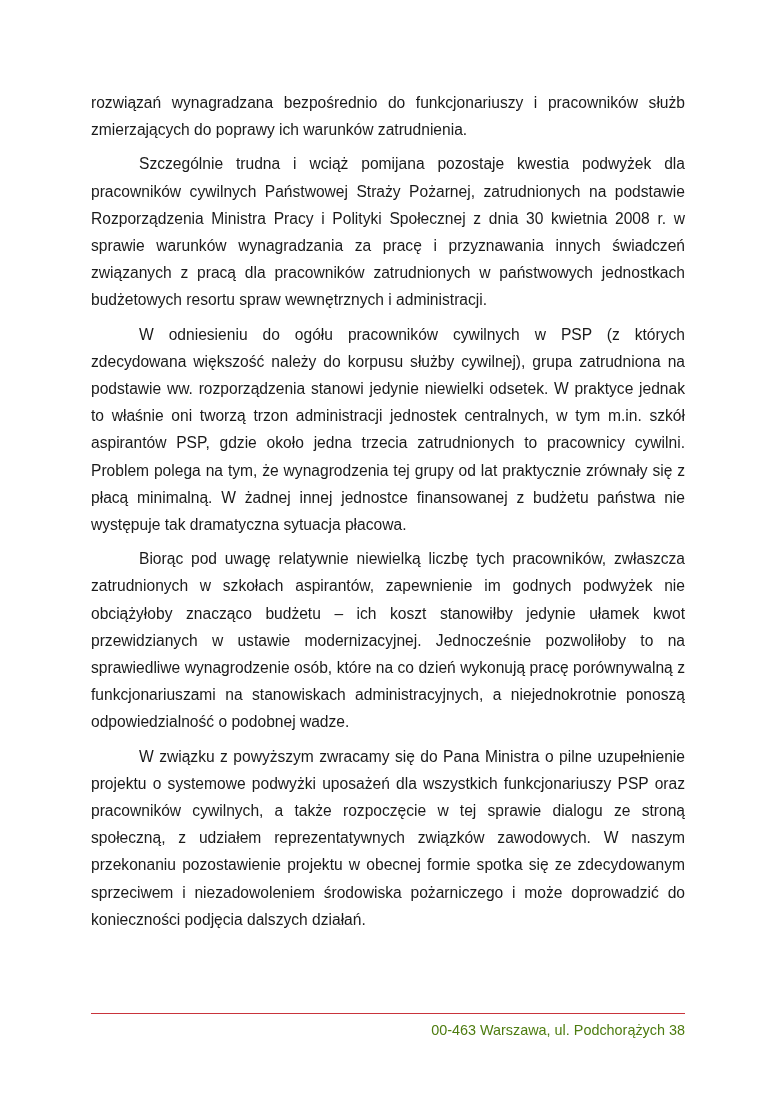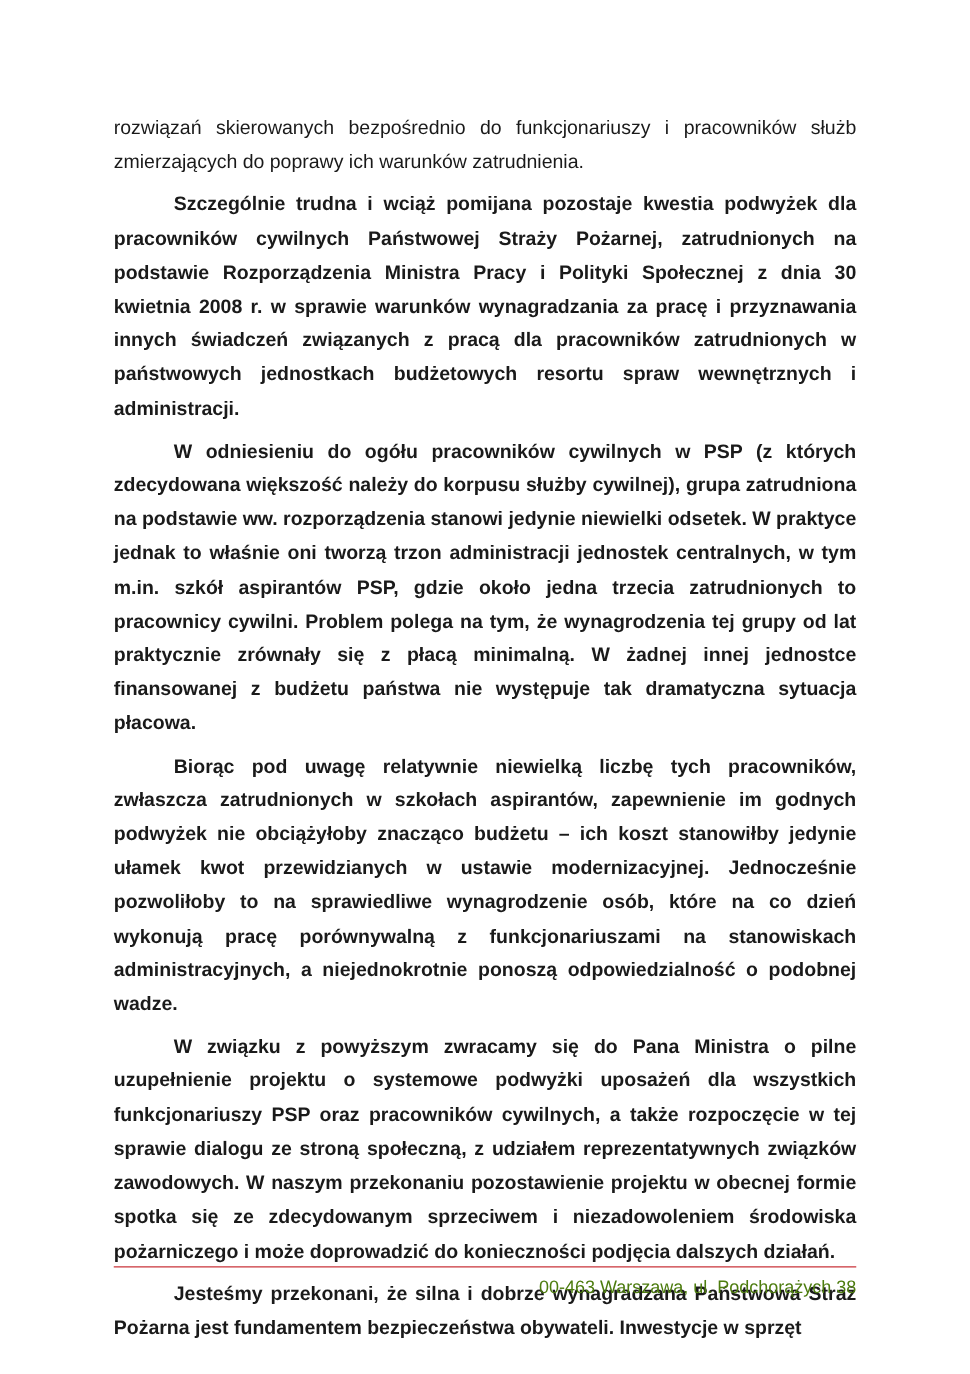--- a/index.html
+++ b/index.html
@@ -23,21 +23,20 @@
     }
     .para {
       margin: 0 0 7px 0;
       font-size: 15.6px;
       line-height: 27.2px;
       text-align: justify;
       text-justify: inter-word;
     }
     .para.indent {
       text-indent: 48px;
-      font-weight: bold;
     }
     .para.cont {
       text-indent: 0;
     }
     .footer-line {
       position: absolute;
       left: 91px;
       top: 1013px;
       width: 594px;
       height: 0;
@@ -50,22 +49,21 @@
       font-size: 14.4px;
       line-height: 20px;
       color: #4d7c0f;
       text-align: right;
     }
   </style>
 </head>
 <body>
 
 <div class="page">
-  <p class="para cont">rozwiązań skierowanych bezpośrednio do funkcjonariuszy i pracowników służb zmierzających do poprawy ich warunków zatrudnienia.</p>
+  <p class="para cont">rozwiązań wynagradzana bezpośrednio do funkcjonariuszy i pracowników służb zmierzających do poprawy ich warunków zatrudnienia.</p>
   <p class="para indent">Szczególnie trudna i wciąż pomijana pozostaje kwestia podwyżek dla pracowników cywilnych Państwowej Straży Pożarnej, zatrudnionych na podstawie Rozporządzenia Ministra Pracy i Polityki Społecznej z dnia 30 kwietnia 2008 r. w sprawie warunków wynagradzania za pracę i przyznawania innych świadczeń związanych z pracą dla pracowników zatrudnionych w państwowych jednostkach budżetowych resortu spraw wewnętrznych i administracji.</p>
   <p class="para indent">W odniesieniu do ogółu pracowników cywilnych w PSP (z których zdecydowana większość należy do korpusu służby cywilnej), grupa zatrudniona na podstawie ww. rozporządzenia stanowi jedynie niewielki odsetek. W praktyce jednak to właśnie oni tworzą trzon administracji jednostek centralnych, w tym m.in. szkół aspirantów PSP, gdzie około jedna trzecia zatrudnionych to pracownicy cywilni. Problem polega na tym, że wynagrodzenia tej grupy od lat praktycznie zrównały się z płacą minimalną. W żadnej innej jednostce finansowanej z budżetu państwa nie występuje tak dramatyczna sytuacja płacowa.</p>
   <p class="para indent">Biorąc pod uwagę relatywnie niewielką liczbę tych pracowników, zwłaszcza zatrudnionych w szkołach aspirantów, zapewnienie im godnych podwyżek nie obciążyłoby znacząco budżetu – ich koszt stanowiłby jedynie ułamek kwot przewidzianych w ustawie modernizacyjnej. Jednocześnie pozwoliłoby to na sprawiedliwe wynagrodzenie osób, które na co dzień wykonują pracę porównywalną z funkcjonariuszami na stanowiskach administracyjnych, a niejednokrotnie ponoszą odpowiedzialność o podobnej wadze.</p>
   <p class="para indent">W związku z powyższym zwracamy się do Pana Ministra o pilne uzupełnienie projektu o systemowe podwyżki uposażeń dla wszystkich funkcjonariuszy PSP oraz pracowników cywilnych, a także rozpoczęcie w tej sprawie dialogu ze stroną społeczną, z udziałem reprezentatywnych związków zawodowych. W naszym przekonaniu pozostawienie projektu w obecnej formie spotka się ze zdecydowanym sprzeciwem i niezadowoleniem środowiska pożarniczego i może doprowadzić do konieczności podjęcia dalszych działań.</p>
-  <p class="para indent">Jesteśmy przekonani, że silna i dobrze wynagradzana Państwowa Straż Pożarna jest fundamentem bezpieczeństwa obywateli. Inwestycje w sprzęt</p>
 </div>
 
 <div class="footer-line" style="border-top-color: rgb(201, 52, 59);"></div>
 <div class="footer-text">00-463 Warszawa, ul. Podchorążych 38</div>
 
 </body></html>

